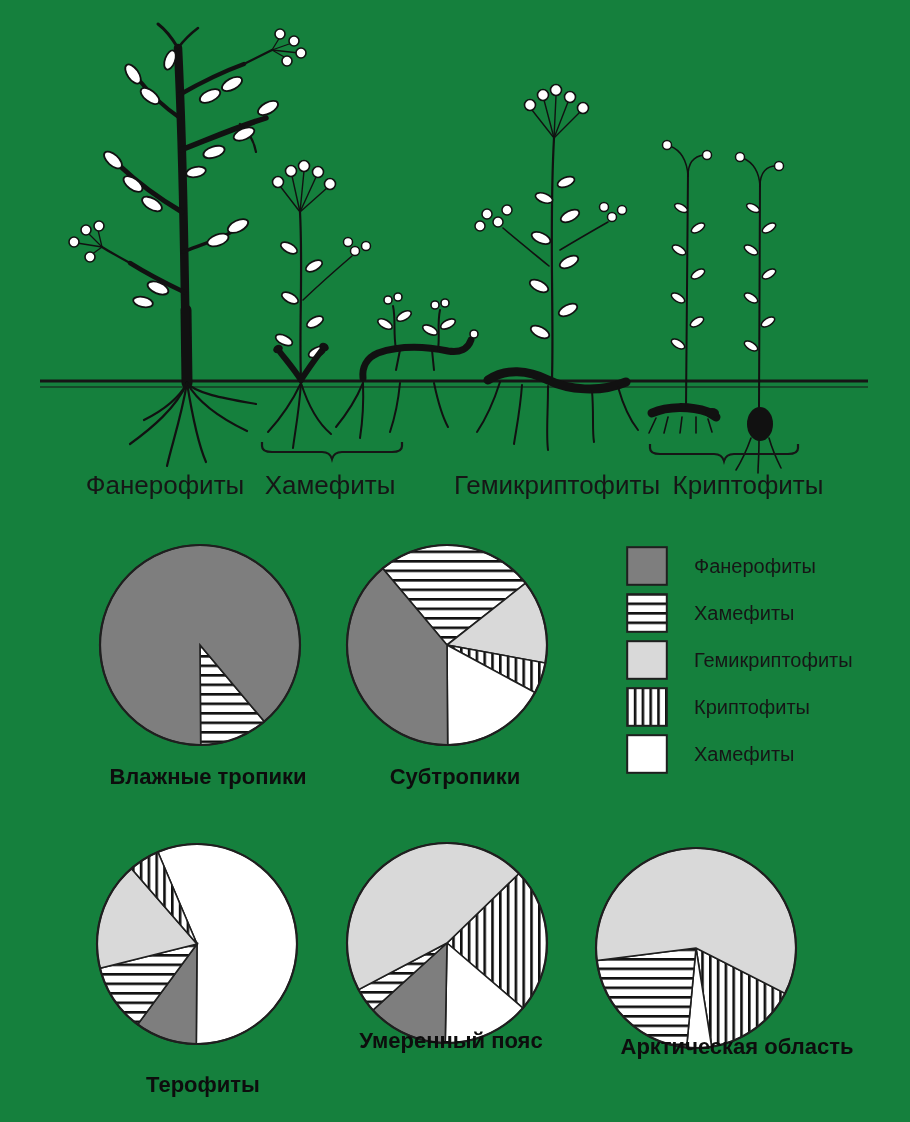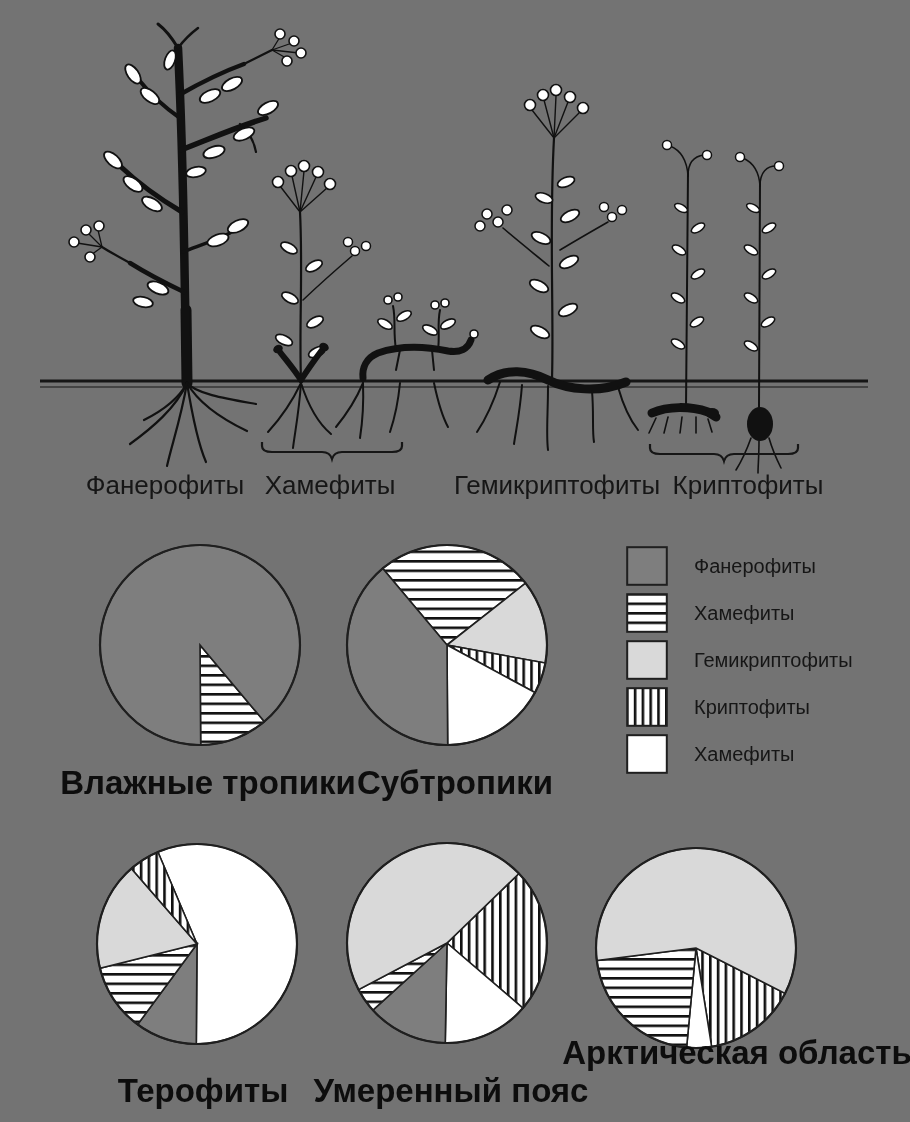--- a/index.html
+++ b/index.html
@@ -1,21 +1,21 @@
 <!DOCTYPE html>
 <html><head>
 <meta charset="utf-8">
 <style>
   html,body{margin:0;padding:0;background:#ffffff;}
-  #page{position:relative;width:910px;height:1122px;background:#737373;overflow:hidden;
+  #page{position:relative;width:910px;height:1122px;background:#15803d;overflow:hidden;
         font-family:"Liberation Sans",sans-serif;color:#111;}
   .abs{position:absolute;}
   .plant-label{position:absolute;transform:translateX(-50%);font-size:26px;white-space:nowrap;color:#161616;}
   .pie{position:absolute;width:208px;height:208px;}
-  .pie-title{position:absolute;transform:translateX(-50%);font-size:33px;font-weight:bold;white-space:nowrap;color:#0d0d0d;}
+  .pie-title{position:absolute;transform:translateX(-50%);font-size:22px;font-weight:bold;white-space:nowrap;color:#0d0d0d;}
   #legend{position:absolute;left:626px;top:546px;}
   .legend-row{display:flex;align-items:center;margin-bottom:7px;height:40px;}
   .legend-label{margin-left:26px;font-size:20px;color:#161616;white-space:nowrap;}
   .swatch{display:block;width:42px;height:40px;}
 </style>
 </head>
 <body>
 
 <div id="page">
 
@@ -347,21 +347,21 @@
         <path d="M 104 104 L 193.10 149.40 A 100 100 0 0 1 119.64 202.77 Z" fill="url(#vs-p4)" stroke="#1f1f1f" stroke-width="1.6"></path>
         <path d="M 104 104 L 119.64 202.77 A 100 100 0 0 1 94.59 203.56 Z" fill="#ffffff" stroke="#1f1f1f" stroke-width="1.6"></path>
         <path d="M 104 104 L 94.59 203.56 A 100 100 0 0 1 4.79 116.53 Z" fill="url(#hs-p4)" stroke="#1f1f1f" stroke-width="1.6"></path>
         <path d="M 104 104 L 4.79 116.53 A 100 100 0 1 1 193.10 149.40 Z" fill="#d9d9d9" stroke="#1f1f1f" stroke-width="1.6"></path>
     <circle cx="104" cy="104" r="100" fill="none" stroke="#1f1f1f" stroke-width="2.2"></circle>
       </svg></div>
 
   <span class="pie-title" style="left:208px;top:764px">Влажные тропики</span>
   <span class="pie-title" style="left:455px;top:764px">Субтропики</span>
   <span class="pie-title" style="left:203px;top:1072px">Терофиты</span>
-  <span class="pie-title" style="left:451px;top:1072px">Умеренный пояс</span>
+  <span class="pie-title" style="left:451px;top:1028px">Умеренный пояс</span>
   <span class="pie-title" style="left:737px;top:1034px">Арктическая область</span>
 
   <div id="legend">
     <div class="legend-row">
       <span class="swatch"><svg width="42" height="40" viewBox="0 0 42 40">
             <defs>
     <pattern id="hs-l0" patternUnits="userSpaceOnUse" width="10" height="9.5">
       <rect width="10" height="9.5" fill="#ffffff"></rect>
                 <rect width="10" height="2.6" fill="#101010"></rect>
     </pattern>

